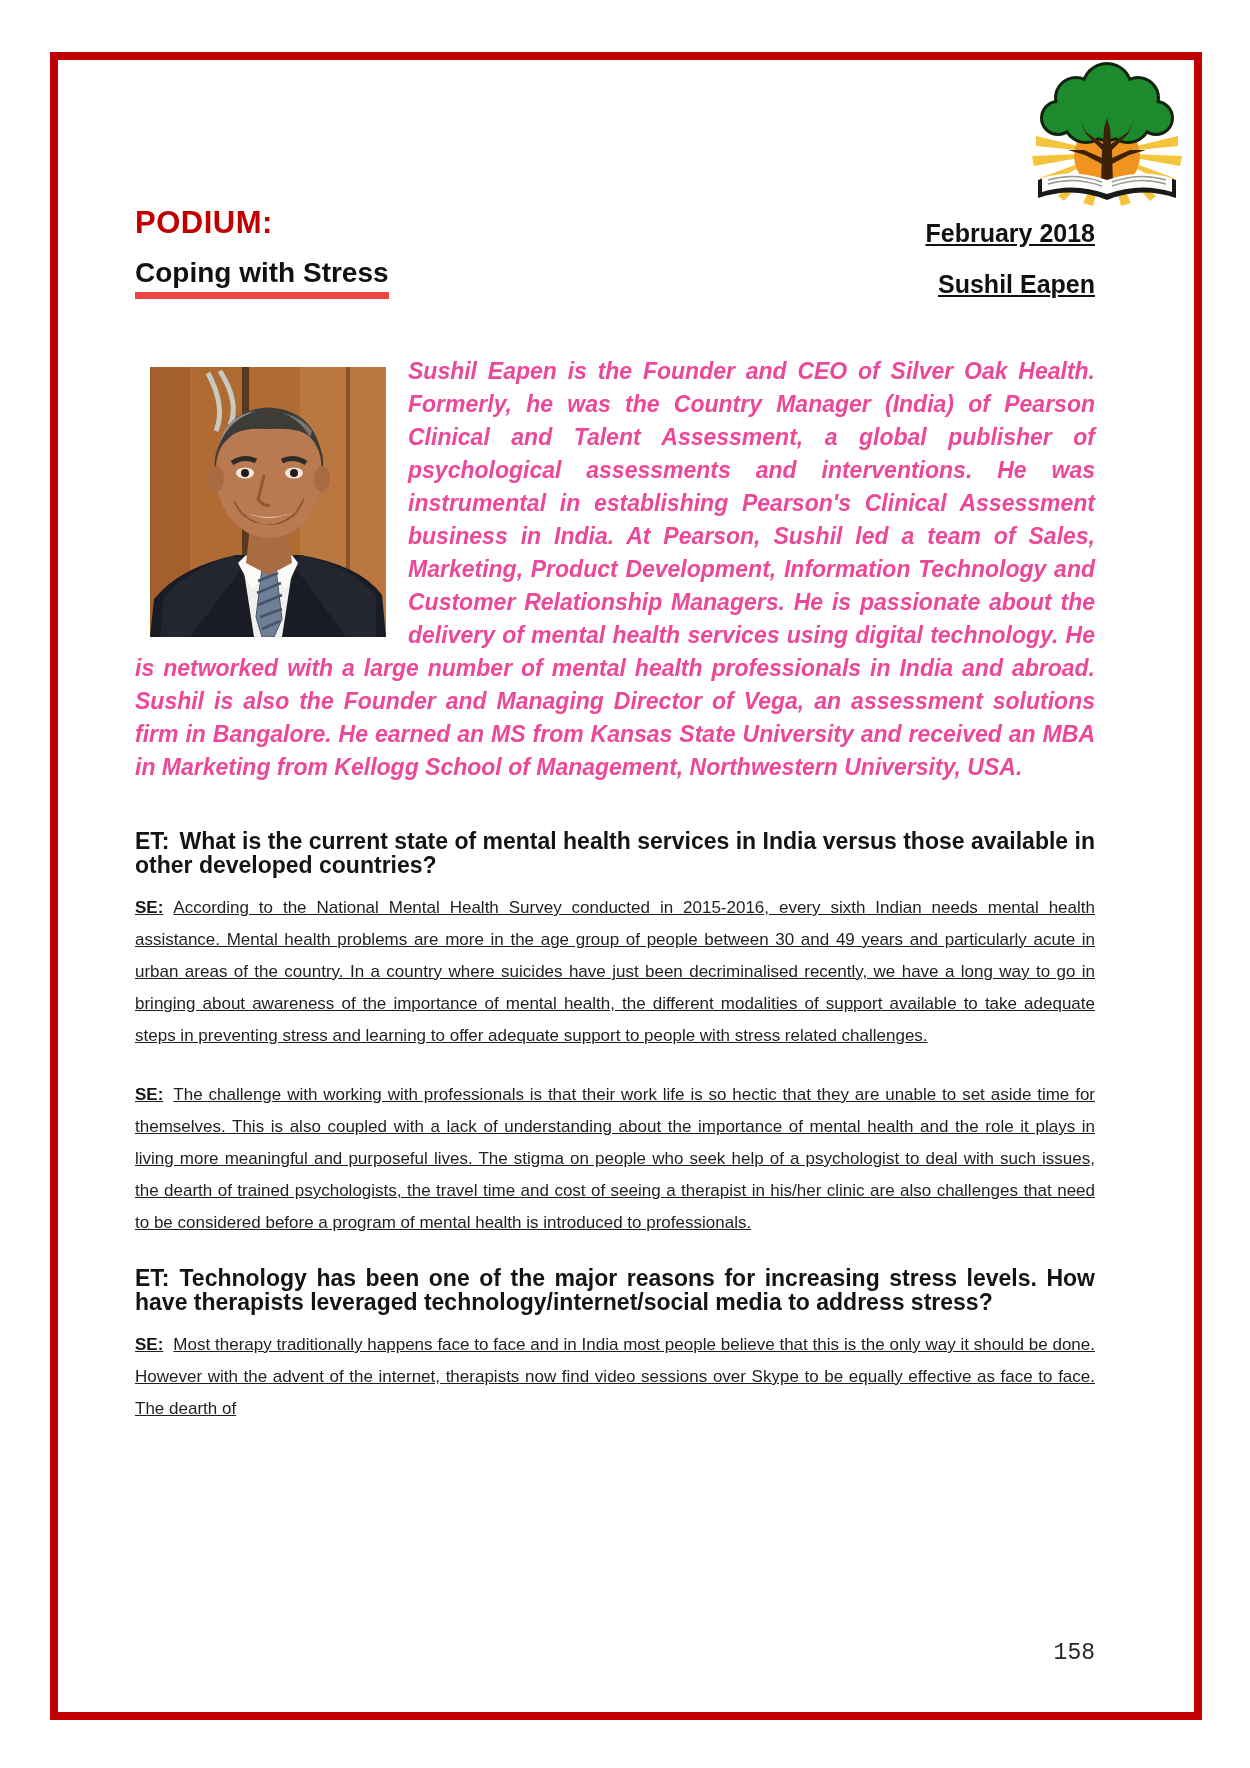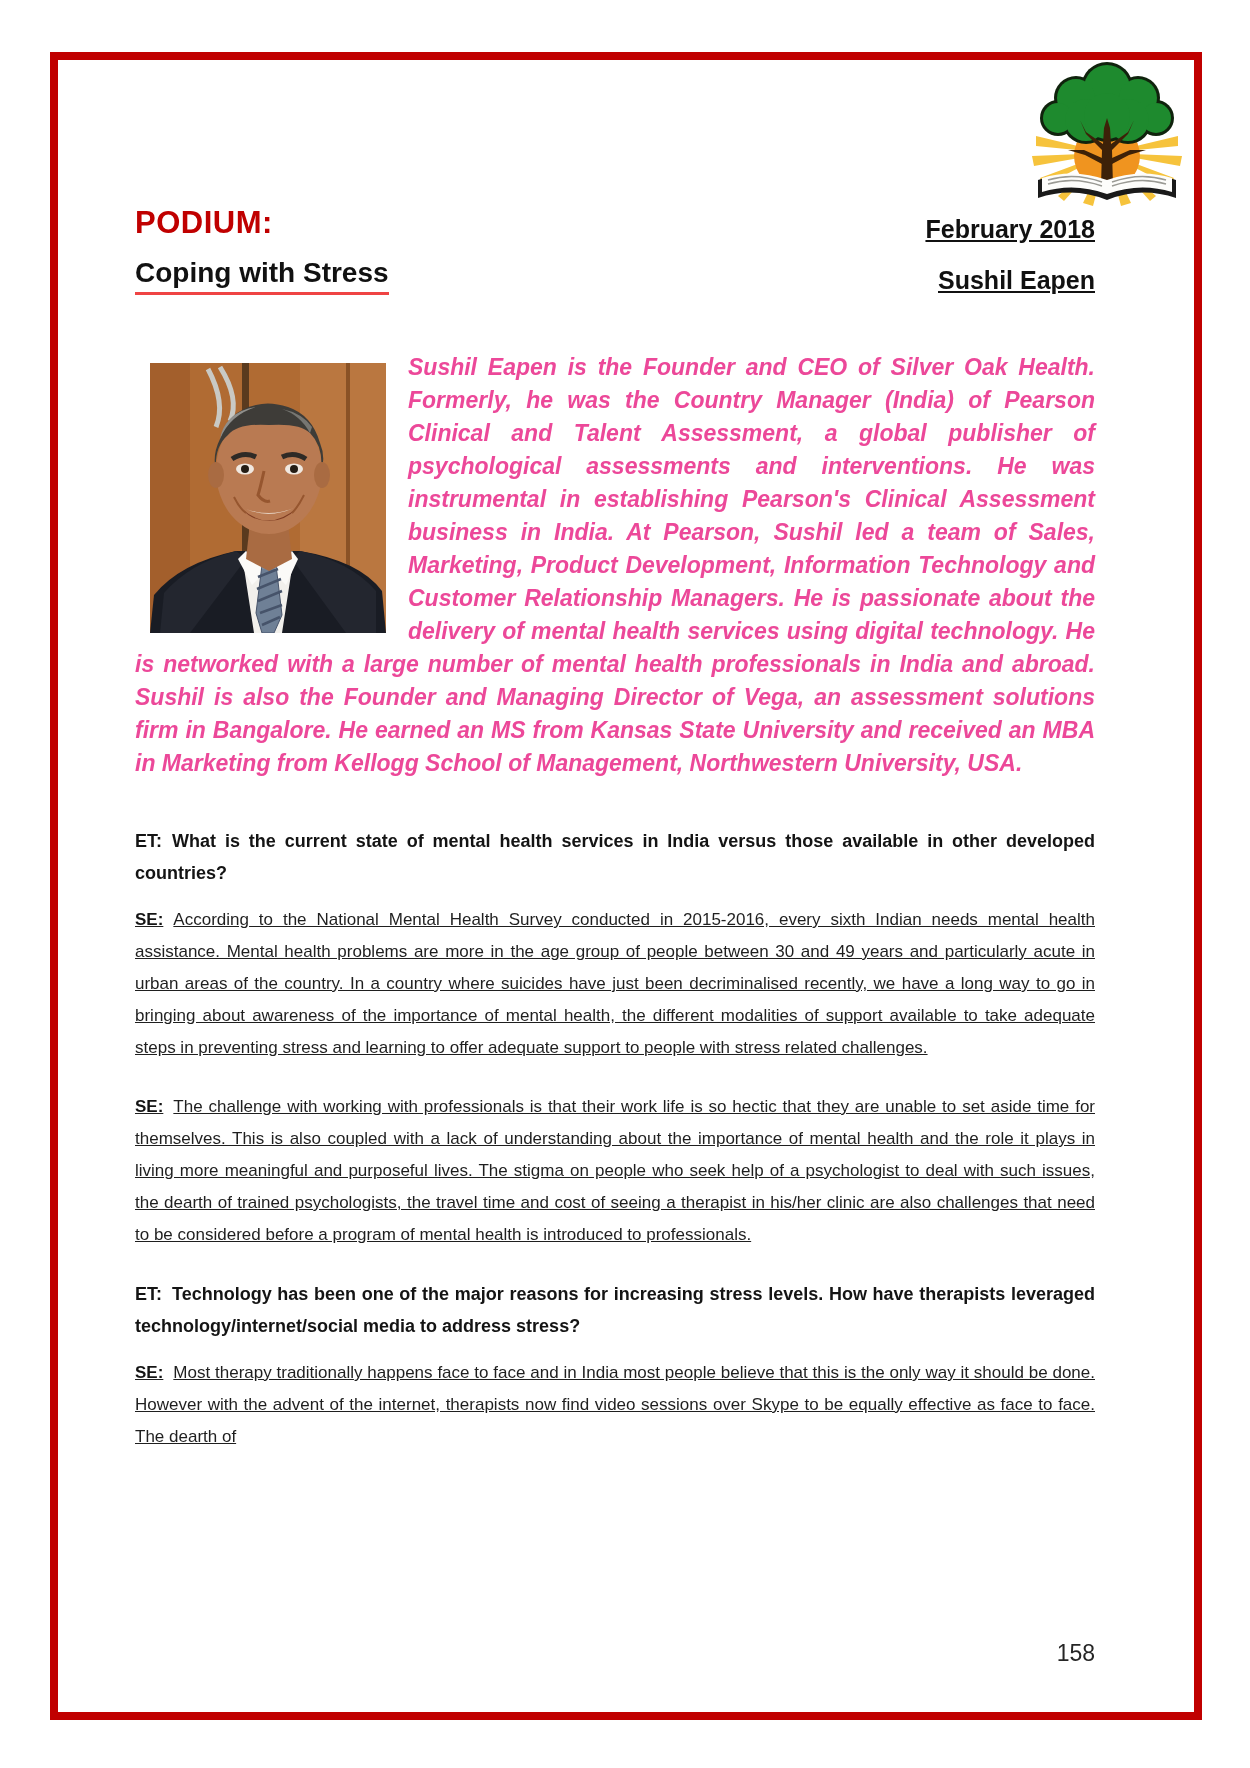--- a/index.html
+++ b/index.html
@@ -38,21 +38,21 @@
     font-weight:bold;
     color:#C00000;
     letter-spacing:0.5px;
   }
   .doc-title {
     margin-top:16px;
     font-size:28px;
     font-weight:bold;
     color:#111111;
     display:inline-block;
-    border-bottom:3px solid #ef4444;
+    border-bottom:7px solid #ef4444;
     padding-bottom:3px;
   }
   .header-right { text-align:right; margin-top:6px; }
   .doc-date, .doc-author {
     font-size:25px;
     font-weight:bold;
     color:#111111;
     text-decoration:underline;
   }
   .doc-author { margin-top:22px; }
@@ -67,22 +67,22 @@
   }
   .bio::after { content:""; display:block; clear:both; }
   .photo {
     float:left;
     width:236px; height:270px;
     margin:12px 22px 6px 15px;
     display:block;
   }
   .qa-section { margin-top:45px; }
   .question {
-    font-size:18px;
-    line-height:32px;
+    font-size:23px;
+    line-height:24px;
     font-weight:bold;
     text-align:justify;
     color:#141414;
     margin-bottom:15px;
   }
   .answer {
     font-size:17px;
     line-height:32px;
     text-align:justify;
     color:#1f1f1f;
@@ -91,20 +91,21 @@
   }
   .speaker { font-weight:bold; color:#141414; margin-right:10px; }
   .page-number {
     position:absolute;
     top:1640px;
     left:135px;
     width:960px;
     text-align:right;
     font-size:23px;
     color:#262626;
+    font-family:Liberation Mono, monospace;
   }
 </style>
 </head>
 <body>
 
 <div class="border-frame"></div>
 
 <svg class="logo" viewBox="0 0 158 150" aria-hidden="true">
   <g>
     <g fill="#f6c33c">

